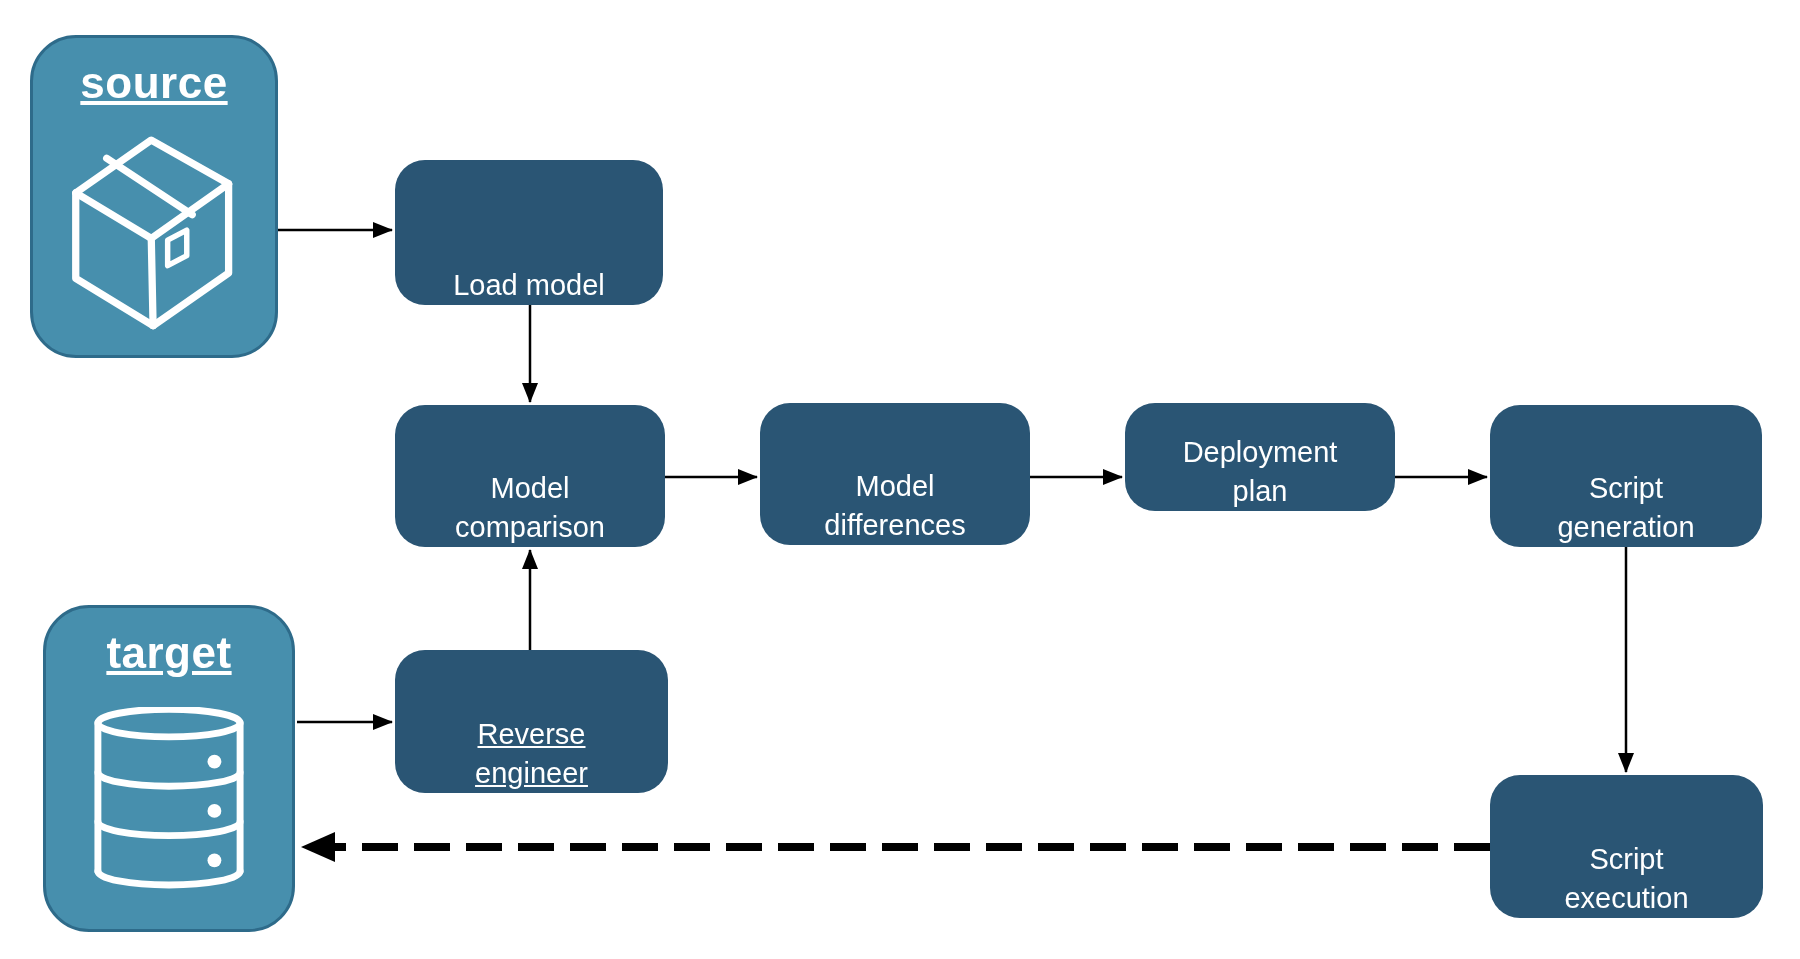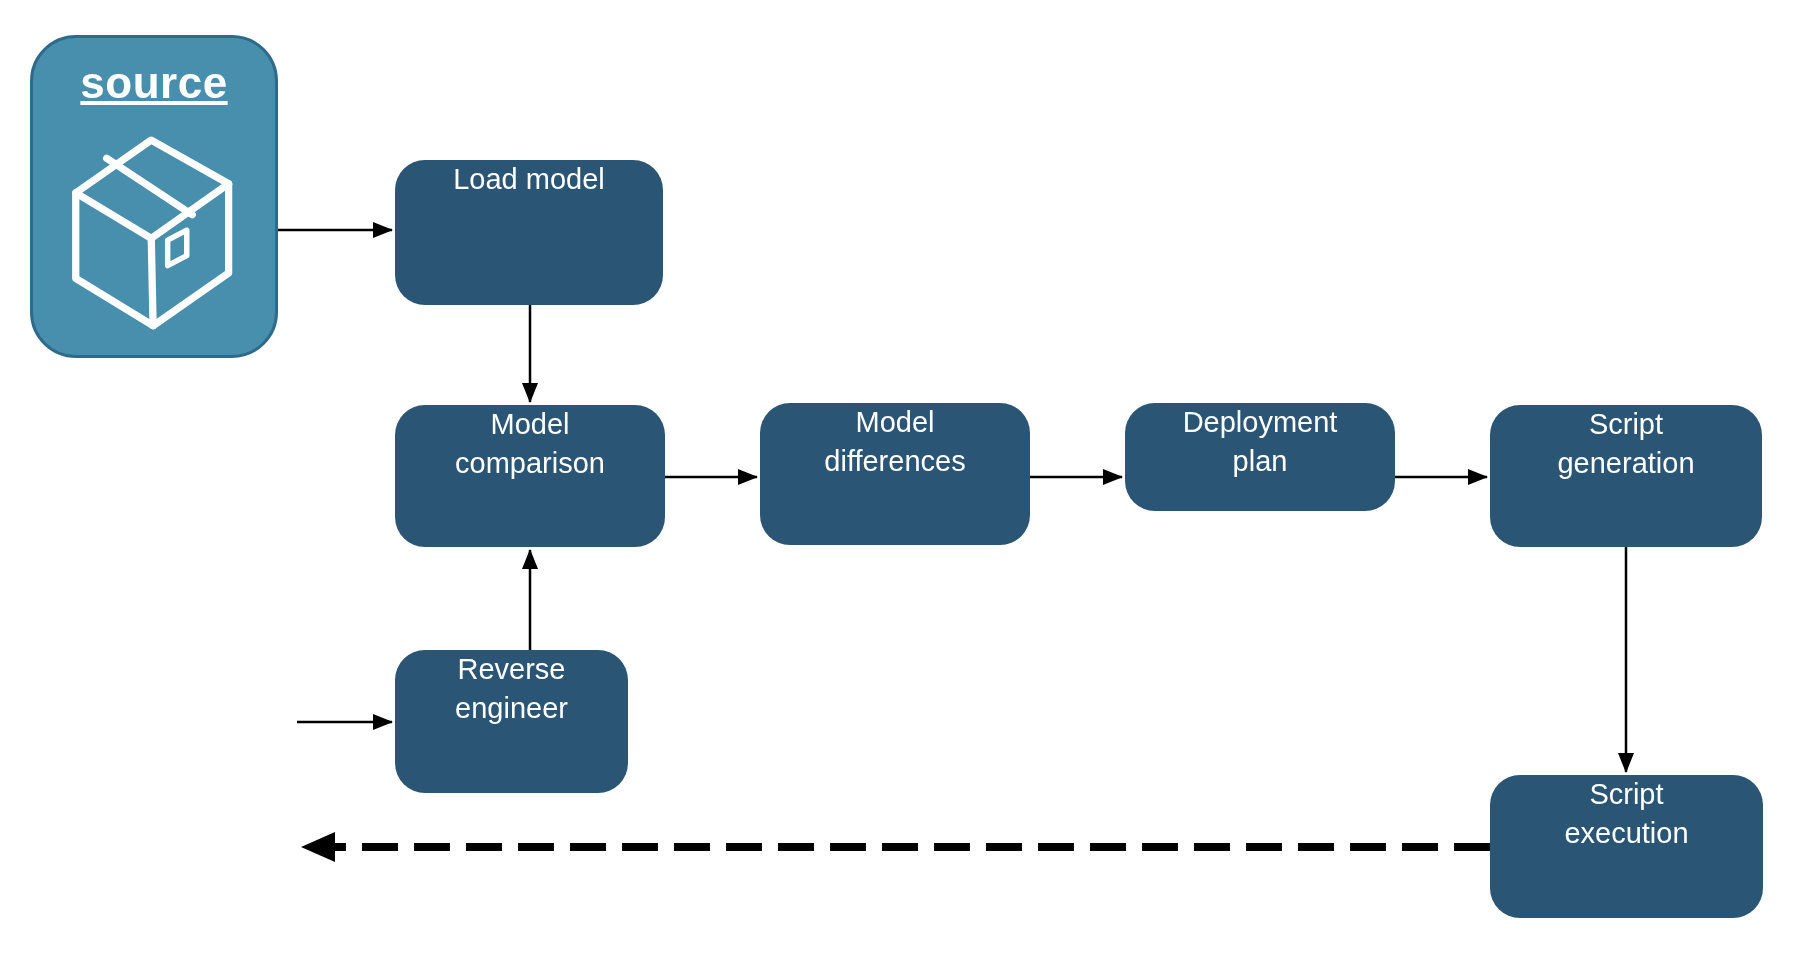--- a/index.html
+++ b/index.html
@@ -10,21 +10,21 @@
     --text:#FFFFFF;
     --background:#FFFFFF;
   }
   html,body{margin:0;padding:0;}
   body{
     width:1800px;height:959px;background:var(--background);
     font-family:"Liberation Sans", sans-serif;position:relative;overflow:hidden;
   }
   .canvas{position:absolute;inset:0;width:1800px;height:959px;}
   .edges{position:absolute;inset:0;pointer-events:none;}
-  .node{position:absolute;box-sizing:border-box;display:flex;align-items:flex-start;justify-content:center;}
+  .node{position:absolute;box-sizing:border-box;display:flex;align-items:flex-end;justify-content:center;}
   .node.dark{
     background:var(--node-dark);border-radius:30px;color:var(--text);
     font-size:29px;line-height:39px;text-align:center;
   }
   .node.dark .label{white-space:pre-line;}
   .node.light{
     background:var(--node-light);border:3px solid var(--node-light-border);
     border-radius:46px;color:var(--text);flex-direction:column;
     justify-content:flex-start;align-items:center;text-decoration:underline;
   }
@@ -35,21 +35,21 @@
   .icon-wrap svg{display:block;}
 
   
   #node-source           {left:30px;  top:35px;  width:248px; height:323px;}
   #node-target           {left:43px;  top:605px; width:252px; height:327px;}
   #node-load-model       {left:395px; top:160px; width:268px; height:145px;}
   #node-model-comparison {left:395px; top:405px; width:270px; height:142px;}
   #node-model-differences{left:760px; top:403px; width:270px; height:142px;}
   #node-deployment-plan  {left:1125px;top:403px; width:270px; height:108px;}
   #node-script-generation{left:1490px;top:405px; width:272px; height:142px;}
-  #node-reverse-engineer {left:395px; top:650px; width:233px; height:143px;}
+  #node-reverse-engineer {left:395px; top:650px; width:273px; height:143px;text-decoration:underline;}
   #node-script-execution {left:1490px;top:775px; width:273px; height:143px;}
 
   .edge{stroke:var(--arrow);stroke-width:2.5;fill:none;}
   .edge.dashed{stroke-width:8;stroke-dasharray:36 16;}
 </style>
 </head>
 <body>
 
 <div class="canvas">
 
@@ -79,20 +79,36 @@
       <svg width="182" height="212" viewBox="0 0 200 230" fill="none" stroke="#FFFFFF" stroke-width="8" stroke-linejoin="round" stroke-linecap="round">
         <path d="M97 14 L182 62 L182 160 L99 218 L14 166 L14 72 Z"></path>
         <path d="M14 72 L97 122 L182 62"></path>
         <path d="M97 122 L99 218"></path>
         <path d="M48 34 L142 96"></path>
         <path d="M115 124 L136 113 L136 141 L115 152 Z" stroke-width="6"></path>
       </svg>
     </span>
   </div>
 
+  <div class="node light" id="node-target">
+    <span class="label">target</span>
+    <span class="icon-wrap">
+      <svg width="158" height="194" viewBox="0 0 160 196" fill="none" stroke="#FFFFFF" stroke-width="7" stroke-linecap="round">
+        <ellipse cx="80" cy="16" rx="72" ry="14"></ellipse>
+        <path d="M8 16 L8 166"></path>
+        <path d="M152 16 L152 166"></path>
+        <path d="M8 66 A72 14 0 0 0 152 66"></path>
+        <path d="M8 116 A72 14 0 0 0 152 116"></path>
+        <path d="M8 166 A72 14 0 0 0 152 166"></path>
+        <circle cx="126" cy="55" r="7" fill="#FFFFFF" stroke="none"></circle>
+        <circle cx="126" cy="105" r="7" fill="#FFFFFF" stroke="none"></circle>
+        <circle cx="126" cy="155" r="7" fill="#FFFFFF" stroke="none"></circle>
+      </svg>
+    </span>
+  </div>
 
   <div class="node dark" id="node-load-model">
     <span class="label">Load model</span>
   </div>
 
   <div class="node dark" id="node-model-comparison">
     <span class="label">Model
 comparison</span>
   </div>
 

